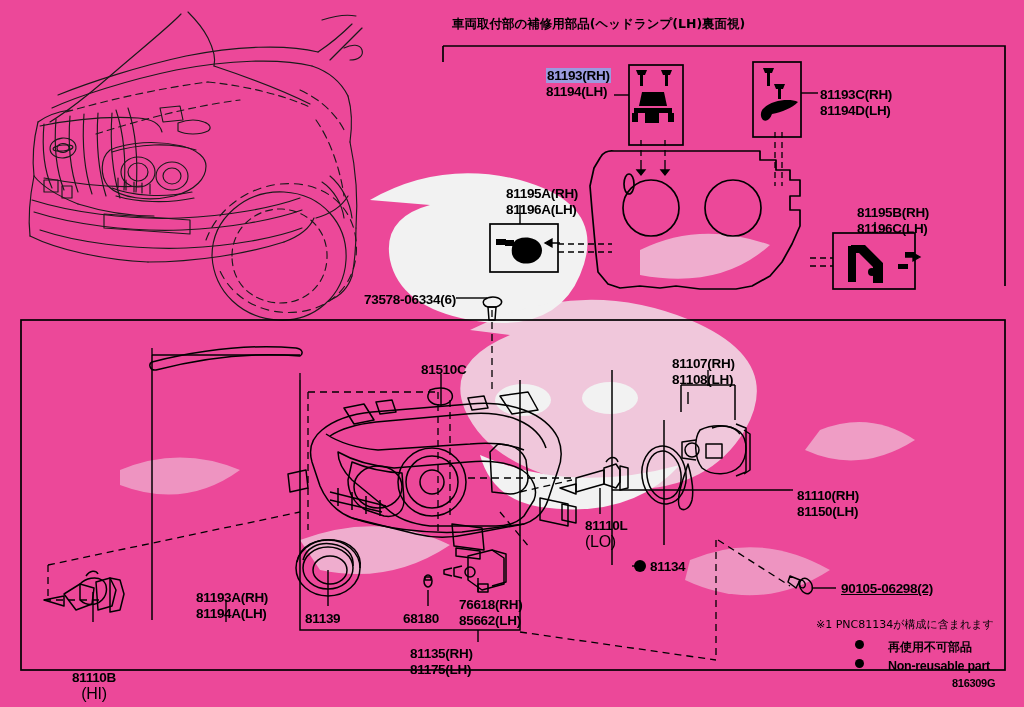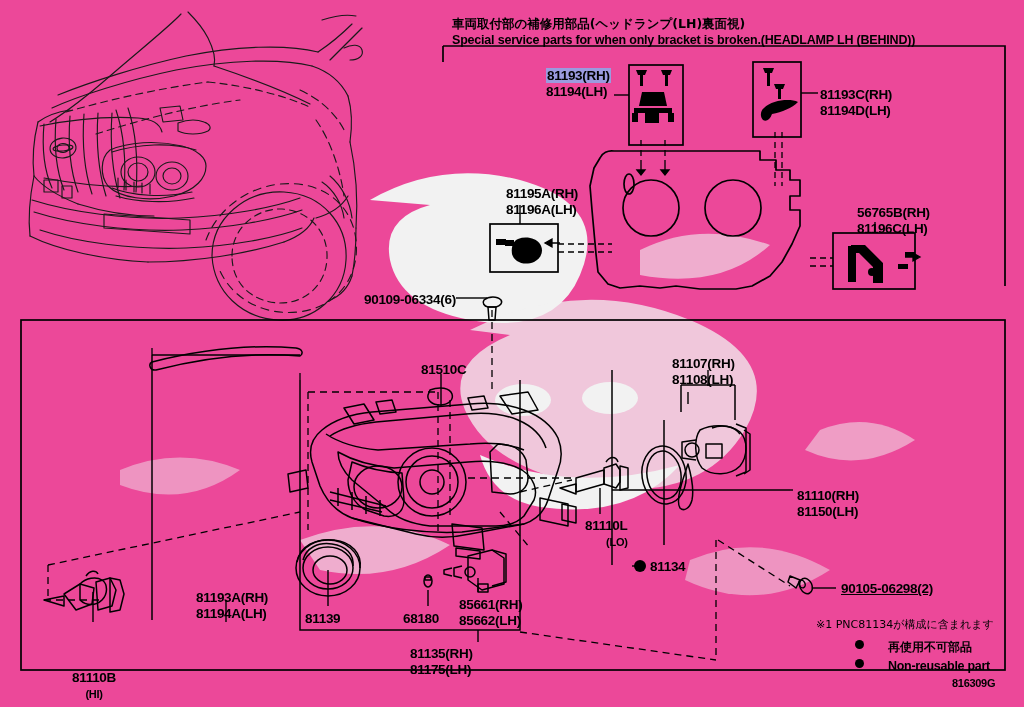--- a/index.html
+++ b/index.html
@@ -57,22 +57,22 @@
     white-space: nowrap;
   }
   .dot {
     width: 9px;
     height: 9px;
     border-radius: 50%;
     background: #000;
     flex: 0 0 auto;
   }
   .sub {
-    font-size: 11px;
-    font-weight: bold;
+    font-size: 16px;
+    font-weight: normal;
   }
 </style>
 </head>
 <body>
 
 <div id="page">
 
   <svg class="layer" viewBox="0 0 1024 707">
     <g fill="#f2f2f2" stroke="none" opacity="1">
 
@@ -467,65 +467,64 @@
     <g fill="#000" stroke="none">
       <circle cx="640" cy="566" r="6"></circle>
     </g>
 
     <g fill="none" stroke="#000" stroke-width="1.4">
       <path d="M688,392 L688,404"></path>
     </g>
   </svg>
 
   <div class="lbl jp" style="left:452px; top:16px;">車両取付部の補修用部品(ヘッドランプ(LH)裏面視)</div>
-  <div class="lbl eng-head" style="left:452px; top:33px;">Special service parts for when only bracket is broken.(HEADLAMP LH (BEHIND))</div>
 
   <div class="lbl" style="left:546px; top:68px;">
     <span class="hl">81193(RH)</span><br>
     <span>81194(LH)</span>
   </div>
 
   <div class="lbl" style="left:820px; top:87px;">
     <span>81193C(RH)</span><br>
     <span>81194D(LH)</span>
   </div>
 
   <div class="lbl" style="left:506px; top:186px;">
     <span>81195A(RH)</span><br>
     <span>81196A(LH)</span>
   </div>
 
   <div class="lbl" style="left:857px; top:205px;">
-    <span>56765B(RH)</span><br>
+    <span>81195B(RH)</span><br>
     <span>81196C(LH)</span>
   </div>
 
   <div class="lbl" style="left:364px; top:292px;">
-    <span>90109-06334(6)</span>
+    <span>73578-06334(6)</span>
   </div>
 
   <div class="lbl" style="left:421px; top:362px;">
     <span>81510C</span>
   </div>
 
   <div class="lbl" style="left:672px; top:356px;">
     <span>81107(RH)</span><br>
     <span>81108(LH)</span>
   </div>
 
   <div class="lbl" style="left:681px; top:408px; font-family:'DejaVu Sans', sans-serif; font-size:12px;">
     <span></span>
   </div>
 
   <div class="lbl" style="left:797px; top:488px;">
     <span>81110(RH)</span><br>
     <span>81150(LH)</span>
   </div>
 
-  <div class="lbl" style="left:585px; top:518px; text-align:right;">
+  <div class="lbl" style="left:585px; top:518px; text-align:left;">
     <span>81110L</span><br>
     <span class="sub">(LO)</span>
   </div>
 
   <div class="lbl" style="left:650px; top:559px;">
     <span>81134</span>
   </div>
 
   <div class="lbl" style="left:841px; top:581px;text-decoration:underline;">
     <span>90105-06298(2)</span>
@@ -543,21 +542,21 @@
 
   <div class="lbl" style="left:305px; top:611px;">
     <span>81139</span>
   </div>
 
   <div class="lbl" style="left:403px; top:611px;">
     <span>68180</span>
   </div>
 
   <div class="lbl" style="left:459px; top:597px;">
-    <span>85661(RH)</span><br>
+    <span>76618(RH)</span><br>
     <span>85662(LH)</span>
   </div>
 
   <div class="lbl" style="left:410px; top:646px;">
     <span>81135(RH)</span><br>
     <span>81175(LH)</span>
   </div>
 
   <div class="lbl jp" style="left:816px; top:617px; font-size:11px; font-weight:normal;">※1 PNC81134が構成に含まれます</div>
 

